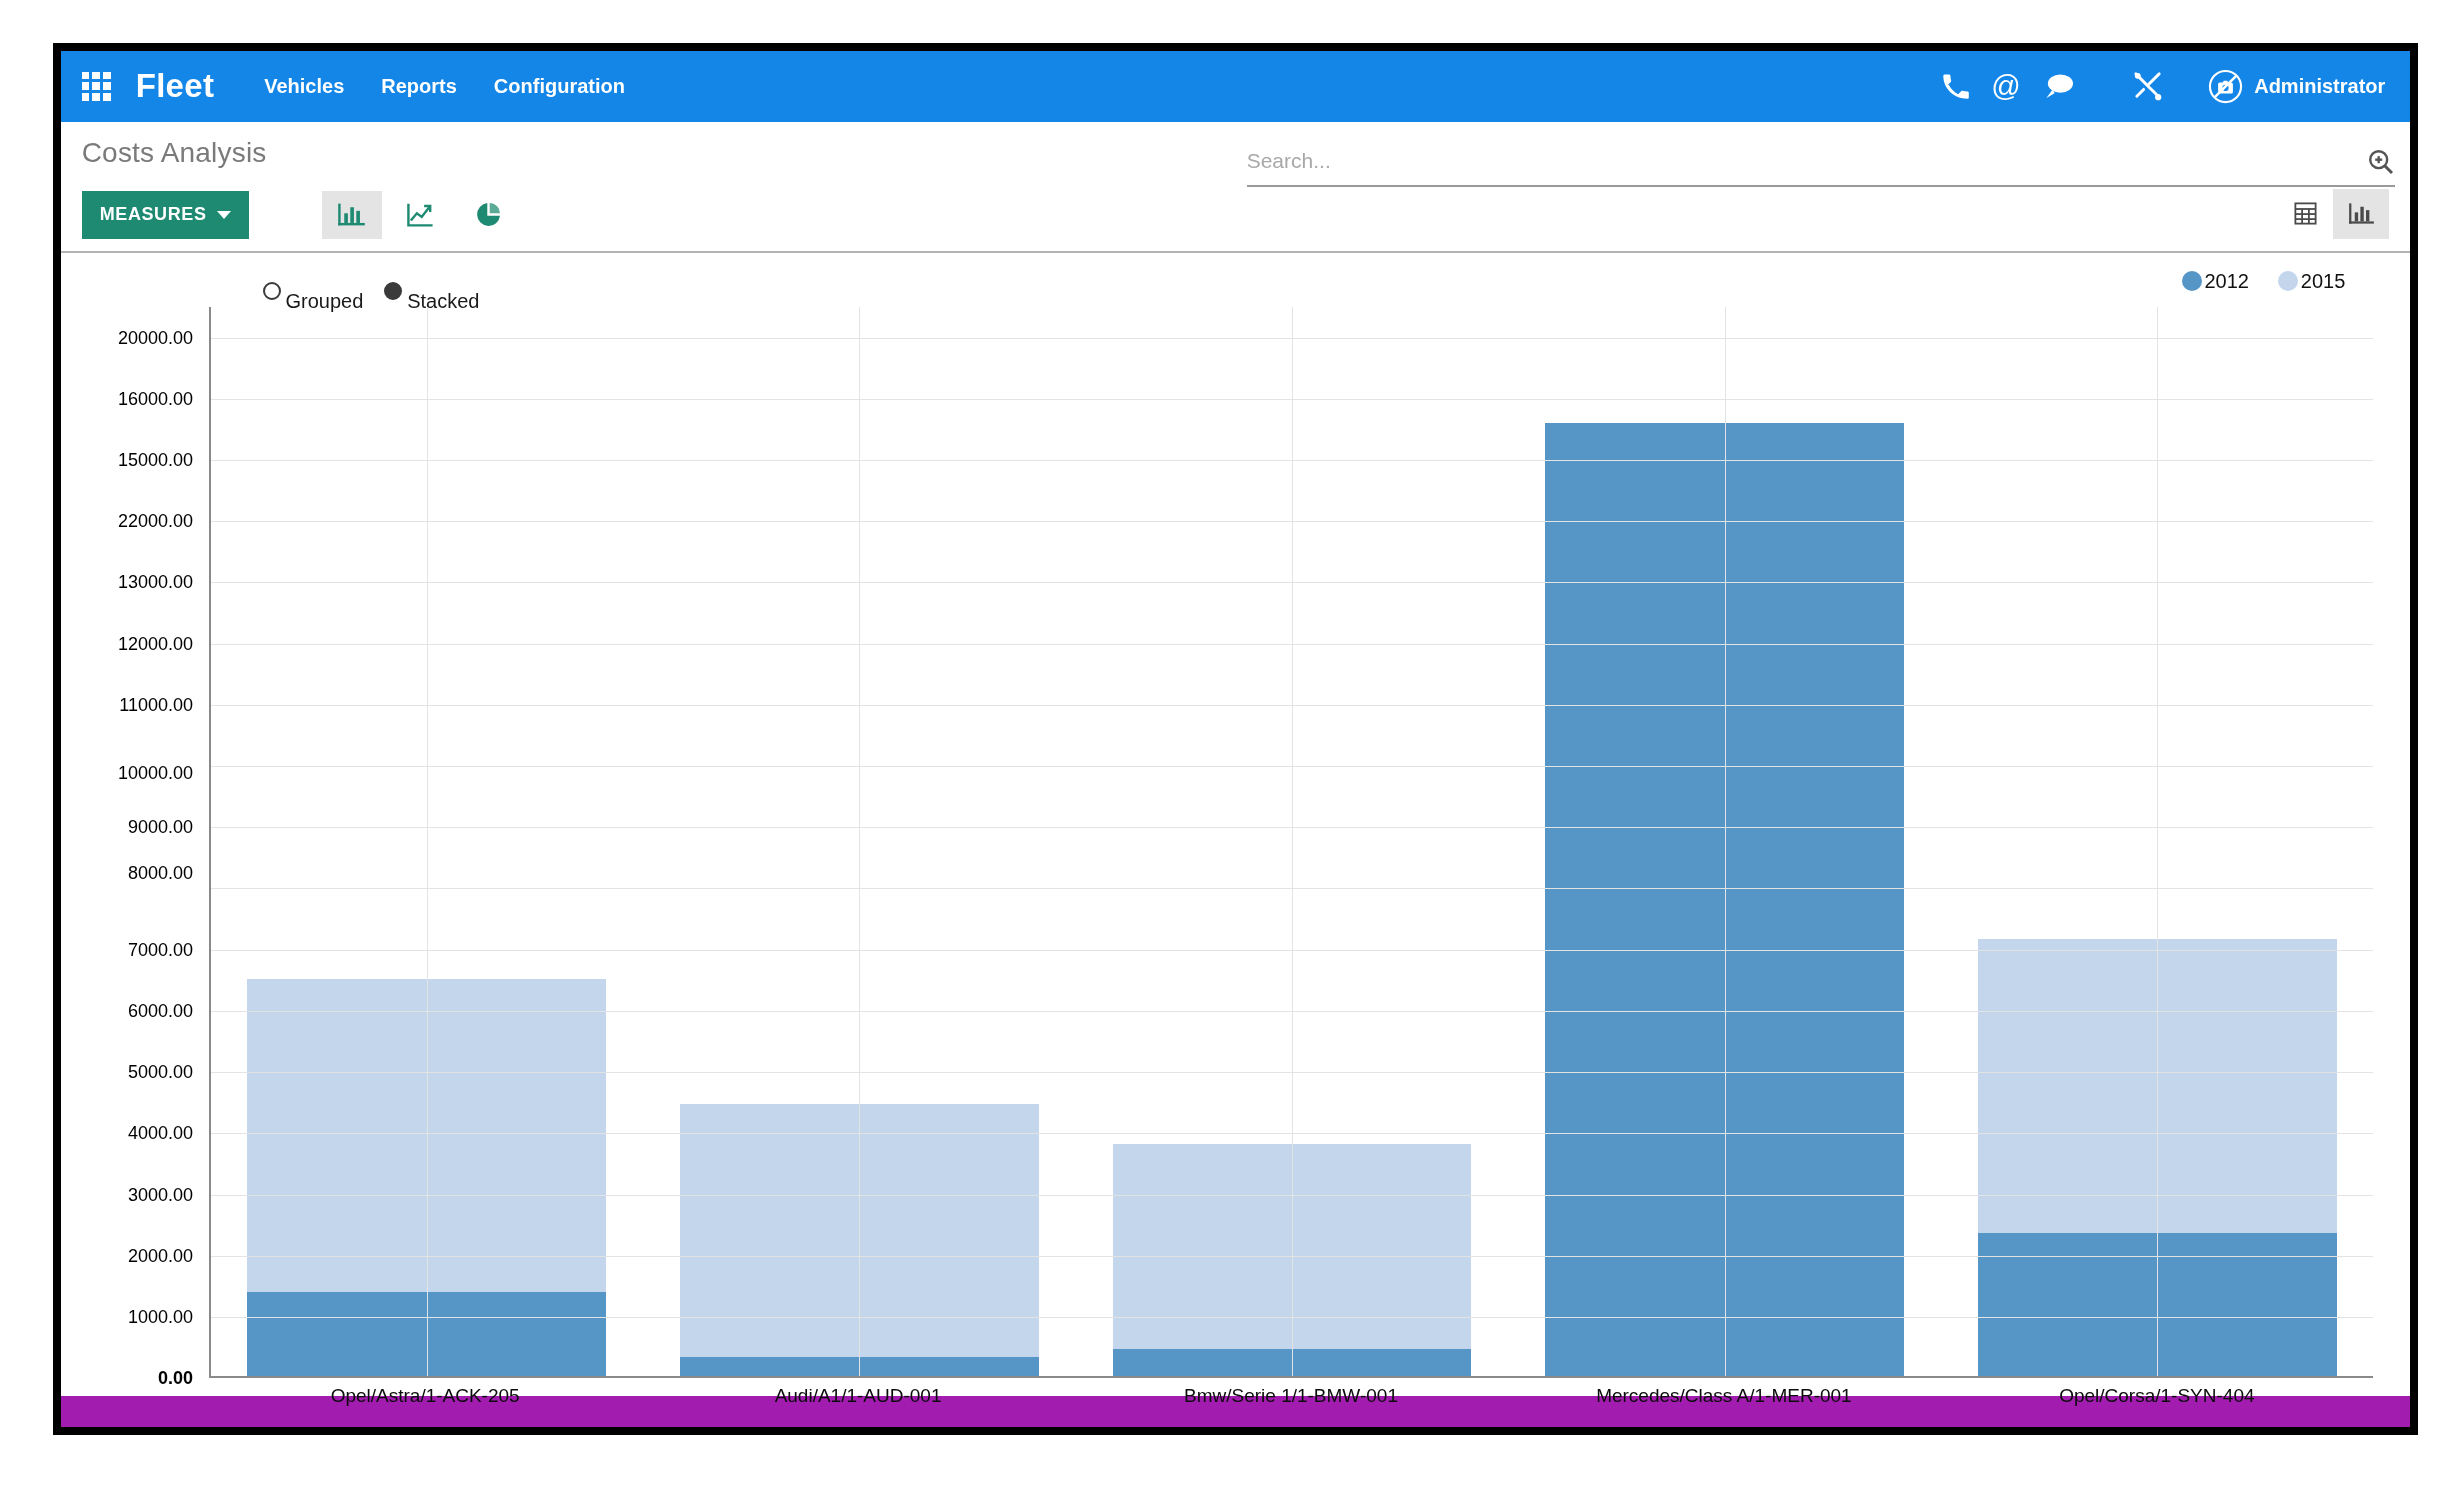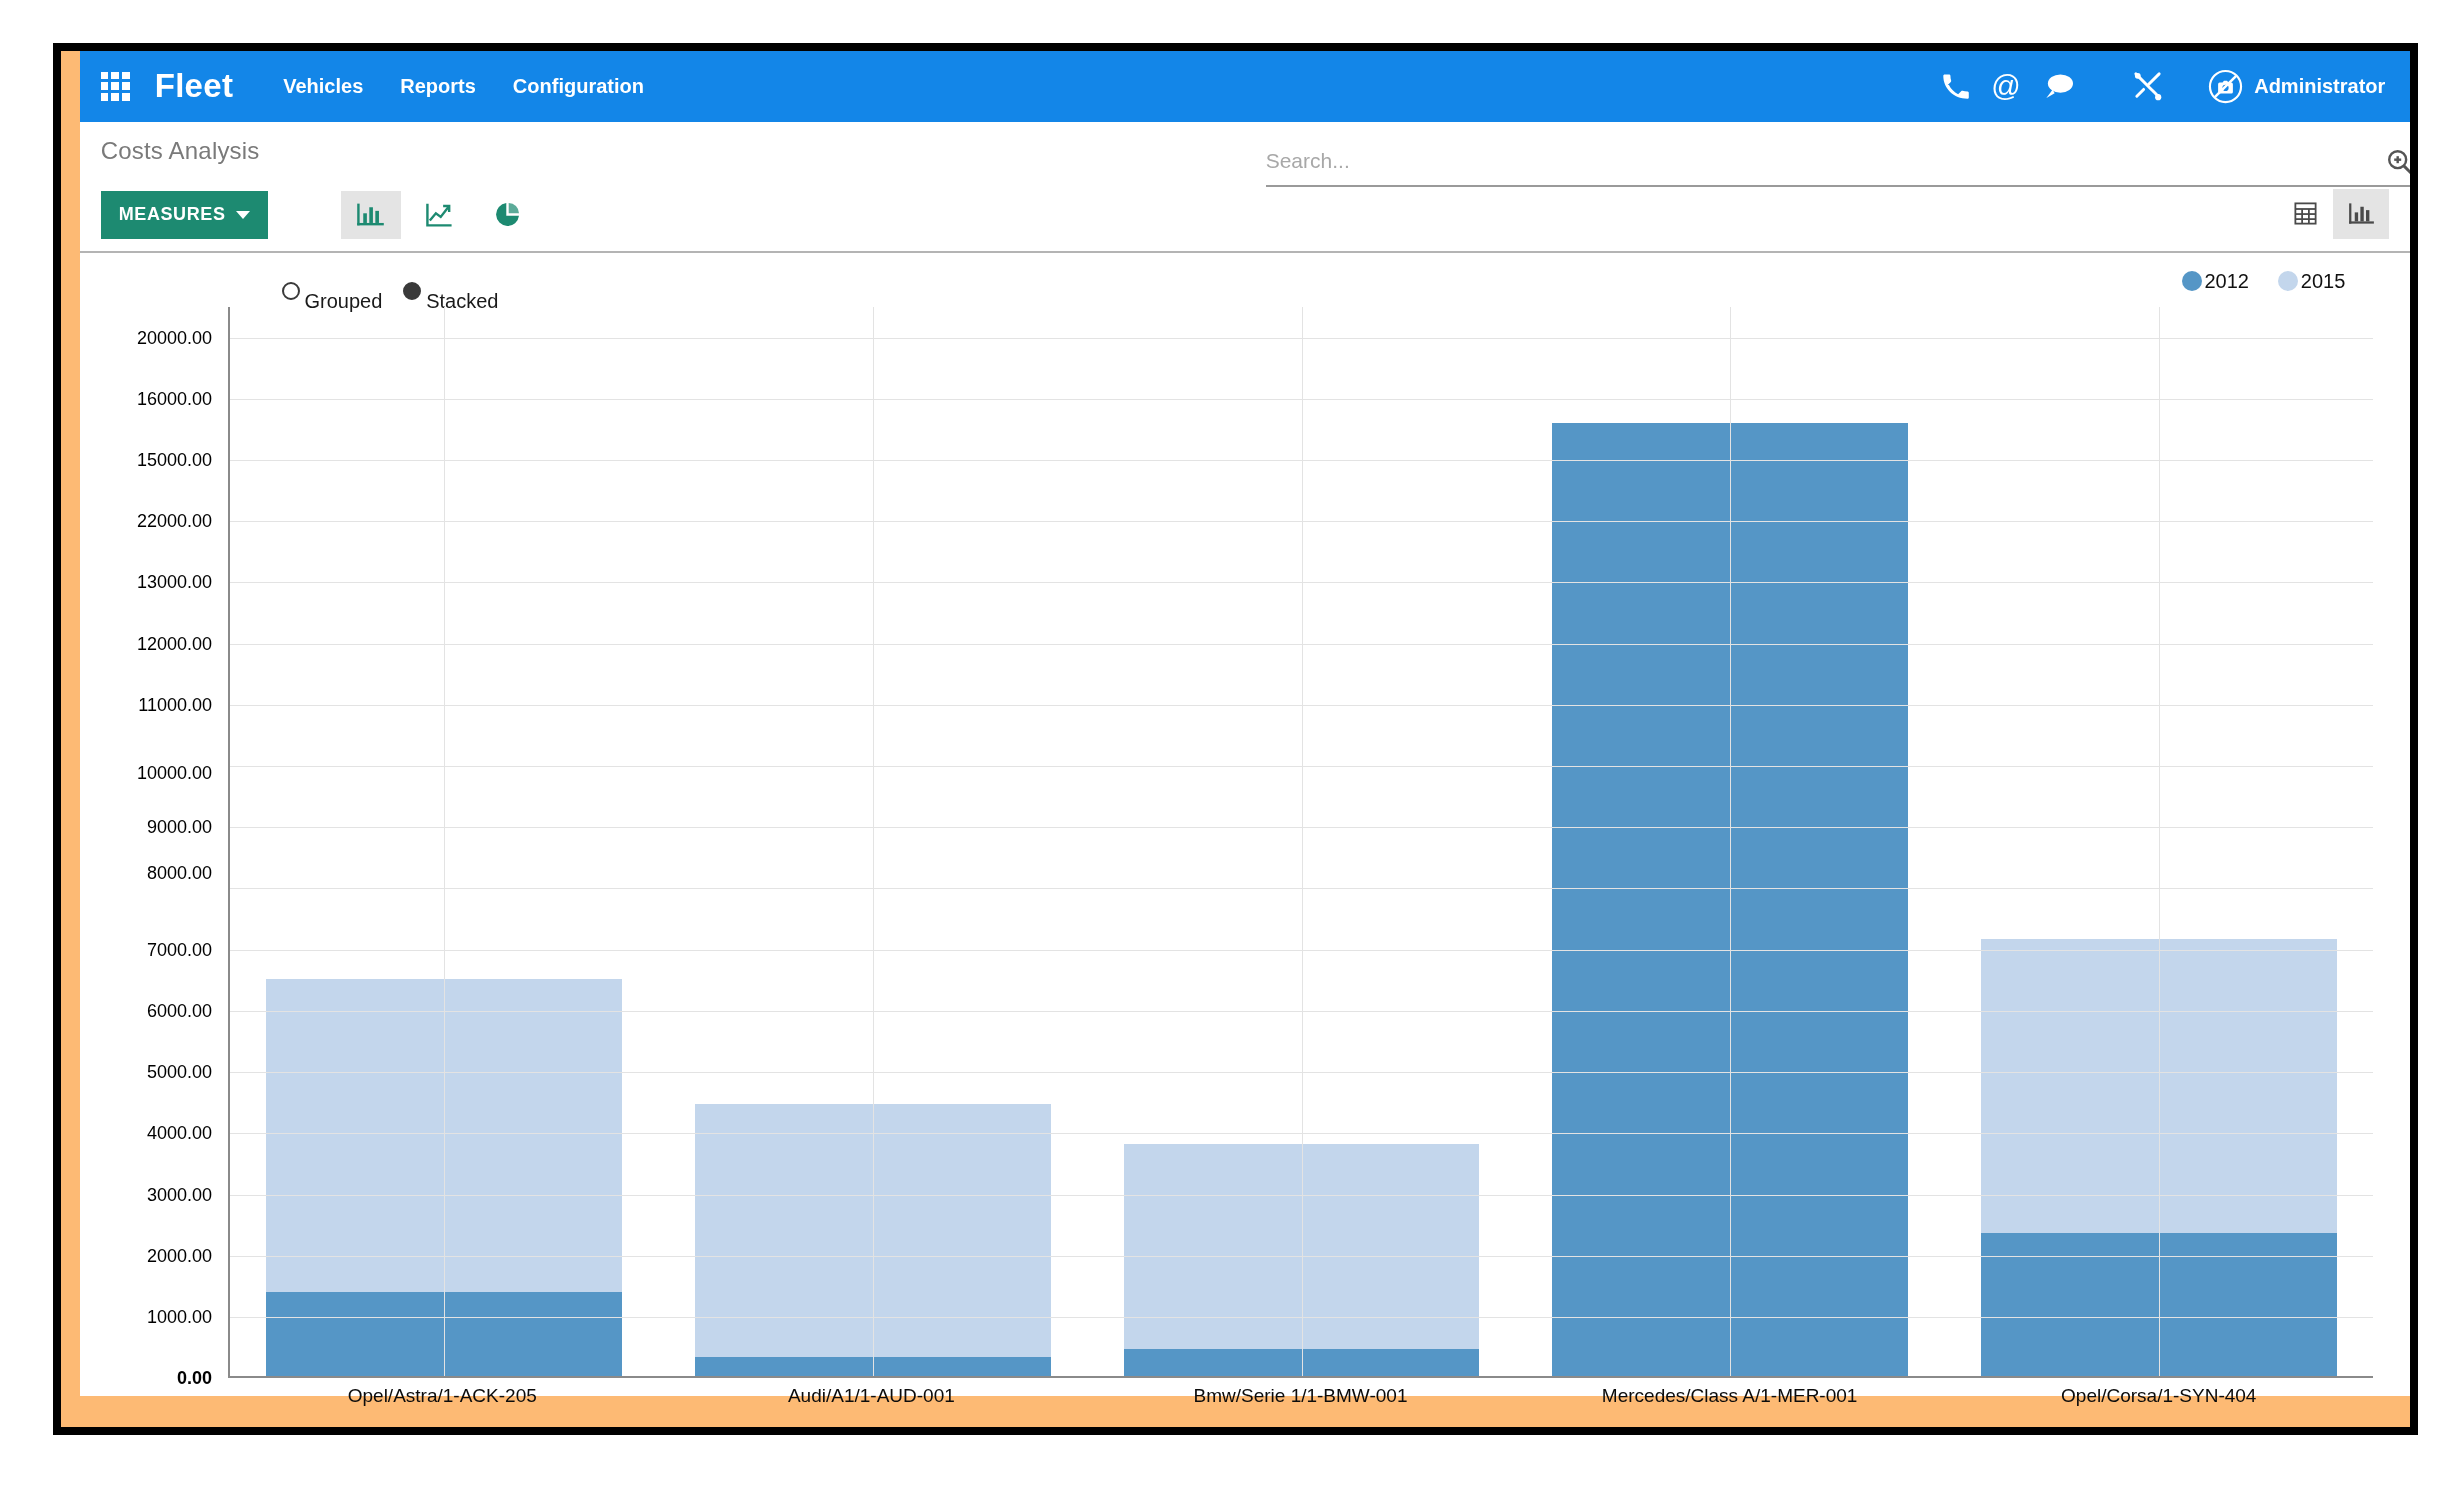--- a/index.html
+++ b/index.html
@@ -20,23 +20,22 @@
   }
   #shadowbox {
     position: relative;
     width: 100%; height: 100%;
     background: #000000;
     padding: 7.7px;
   }
   #app {
     position: relative;
     width: 100%; height: 100%;
-    background: #fdba74;
+    background: #a21caf;
     overflow: hidden;
-    padding-left: 19px;
   }
 
   
   #navbar {
     position: relative;
     height: 71px;
     background: #1386e8;
     display: flex;
     align-items: center;
     padding: 0 0 0 21px;
@@ -98,21 +97,21 @@
   #controlbar {
     position: relative;
     height: 131px;
     background: #ffffff;
     border-bottom: 2.9px solid #b4b4b4;
     padding: 0 19px 0 19px;
   }
   #page-title {
     position: absolute;
     left: 21px; top: 15.4px;
-    font-size: 24px;
+    font-size: 28px;
     color: #7a7a7a;
     letter-spacing: 0.2px;
   }
   #measures-btn {
     position: absolute;
     left: 21px; top: 69px;
     background: #1d8a71;
     color: #ffffff;
     font-size: 18px;
     font-weight: bold;

